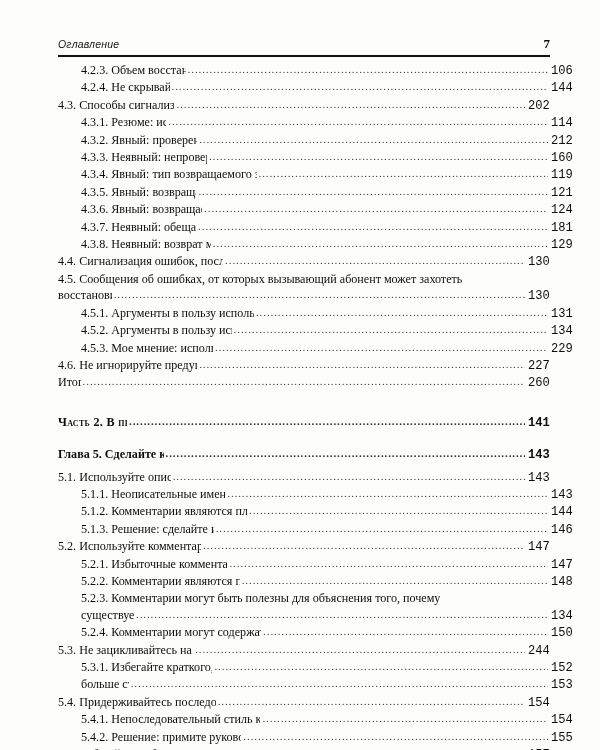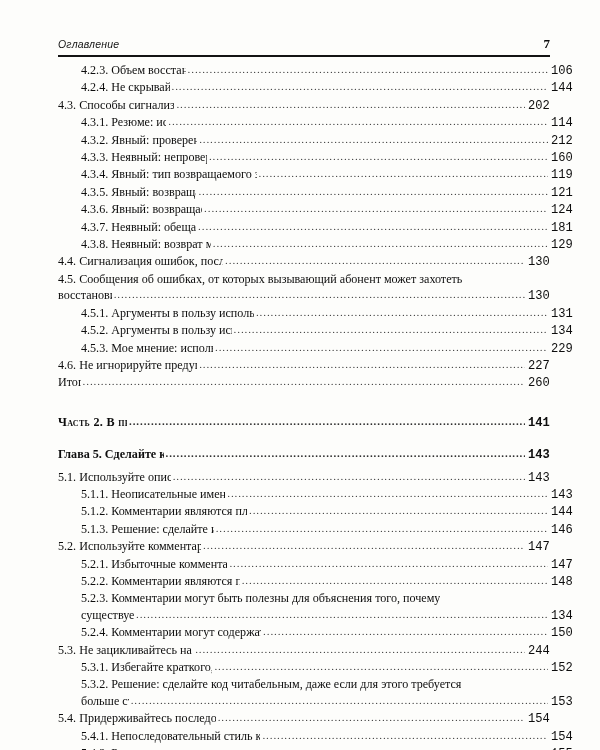--- a/index.html
+++ b/index.html
@@ -290,23 +290,20 @@
       <div class="row lvl1">
         <span class="label">5.3. Не зацикливайтесь на количестве строк кода</span>
         <span class="leader"></span>
         <span class="page">244</span>
       </div>
       <div class="row lvl2">
         <span class="label">5.3.1. Избегайте краткого, но нечитаемого кода</span>
         <span class="leader"></span>
         <span class="page">152</span>
       </div>
-      <div class="row lvl2 cont-head">
-        <span class="label">5.3.2. Решение: сделайте код читабельным, даже если для этого требуется</span>
-      </div>
       <div class="row lvl2">
         <span class="label">больше строк</span>
         <span class="leader"></span>
         <span class="page">153</span>
       </div>
       <div class="row lvl1">
         <span class="label">5.4. Придерживайтесь последовательного стиля кодирования</span>
         <span class="leader"></span>
         <span class="page">154</span>
       </div>

